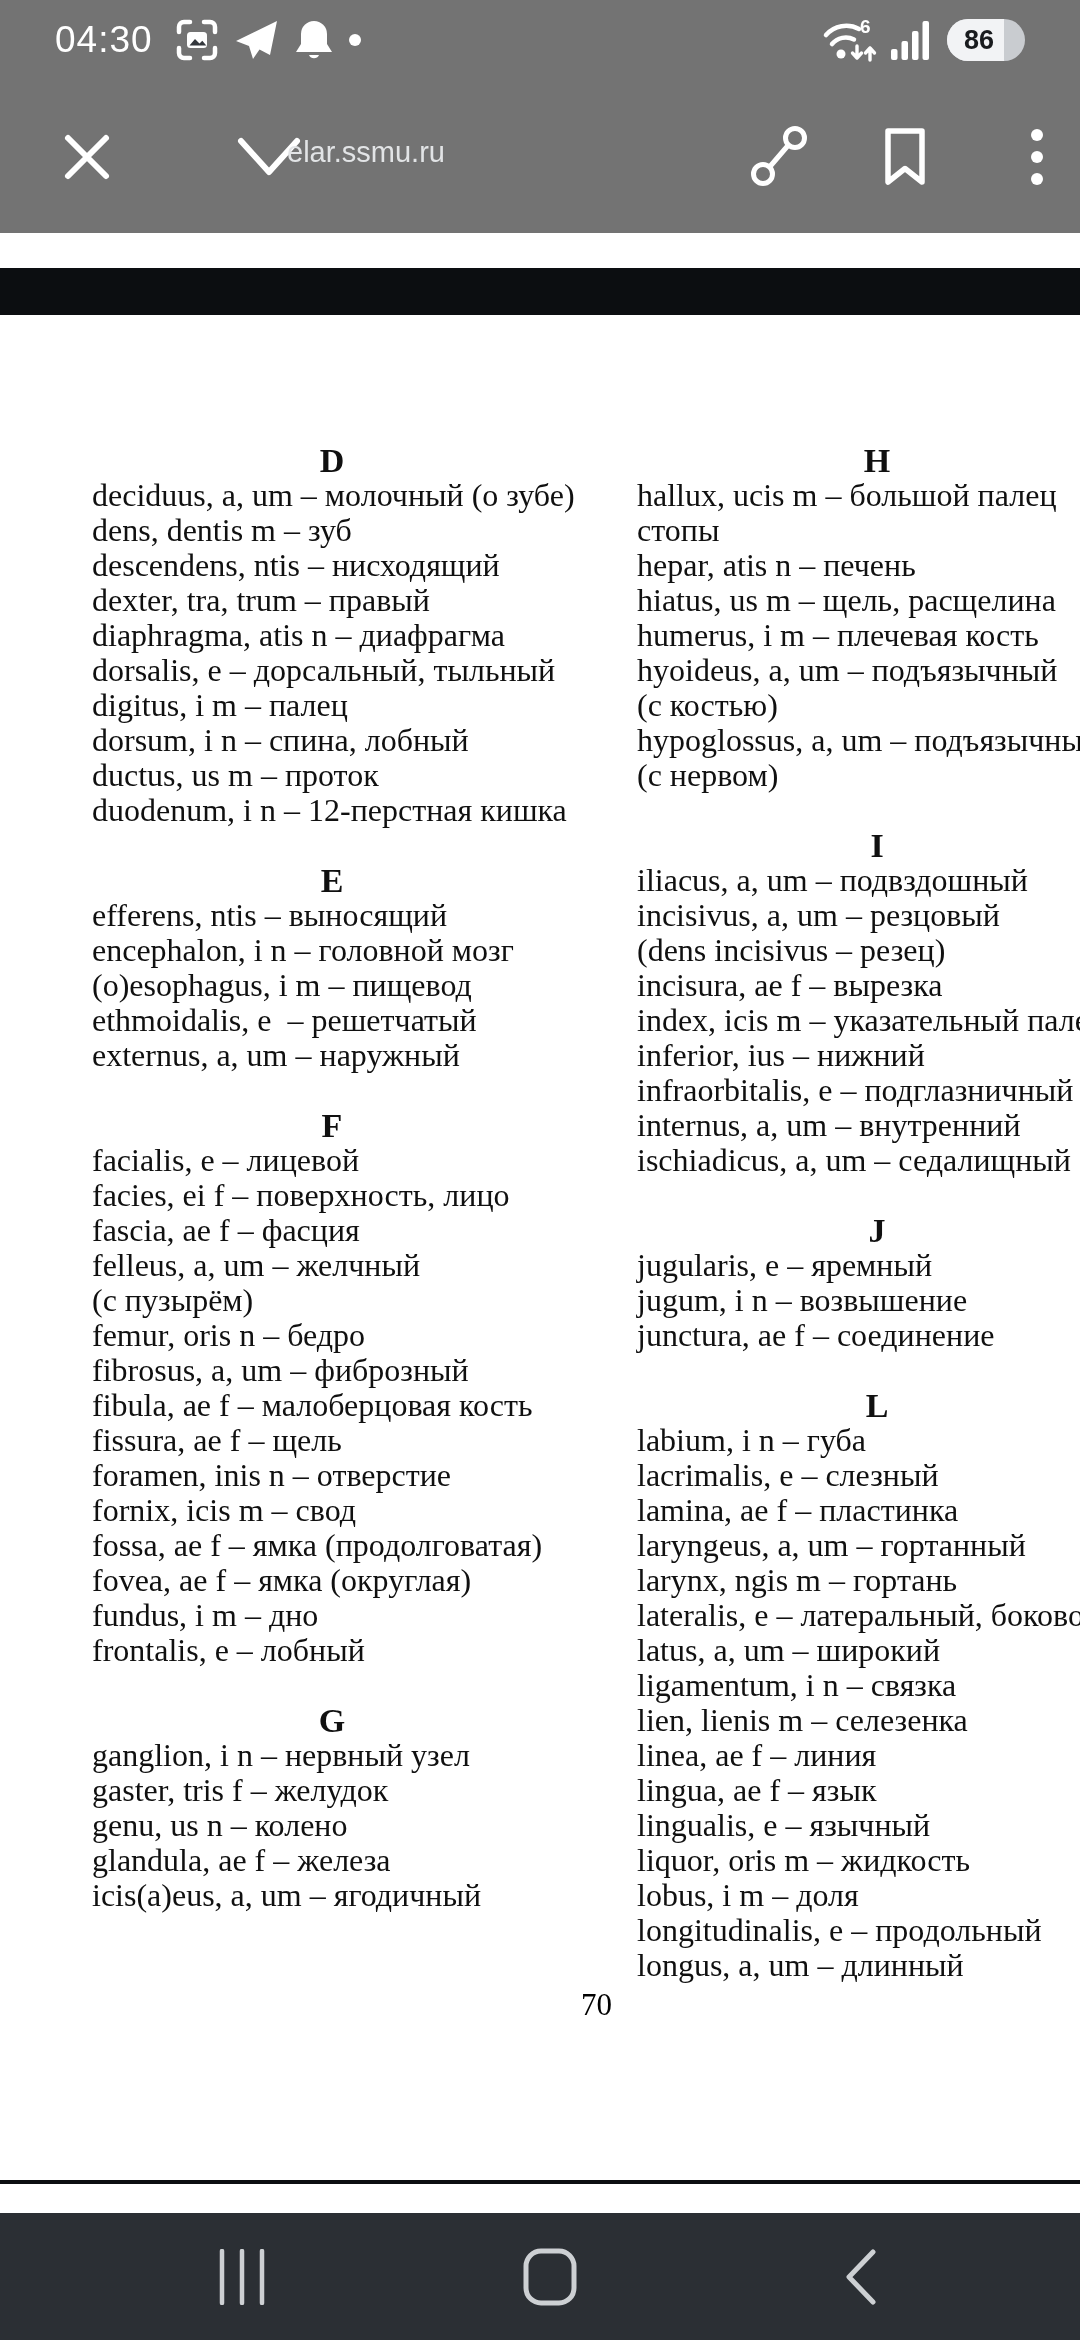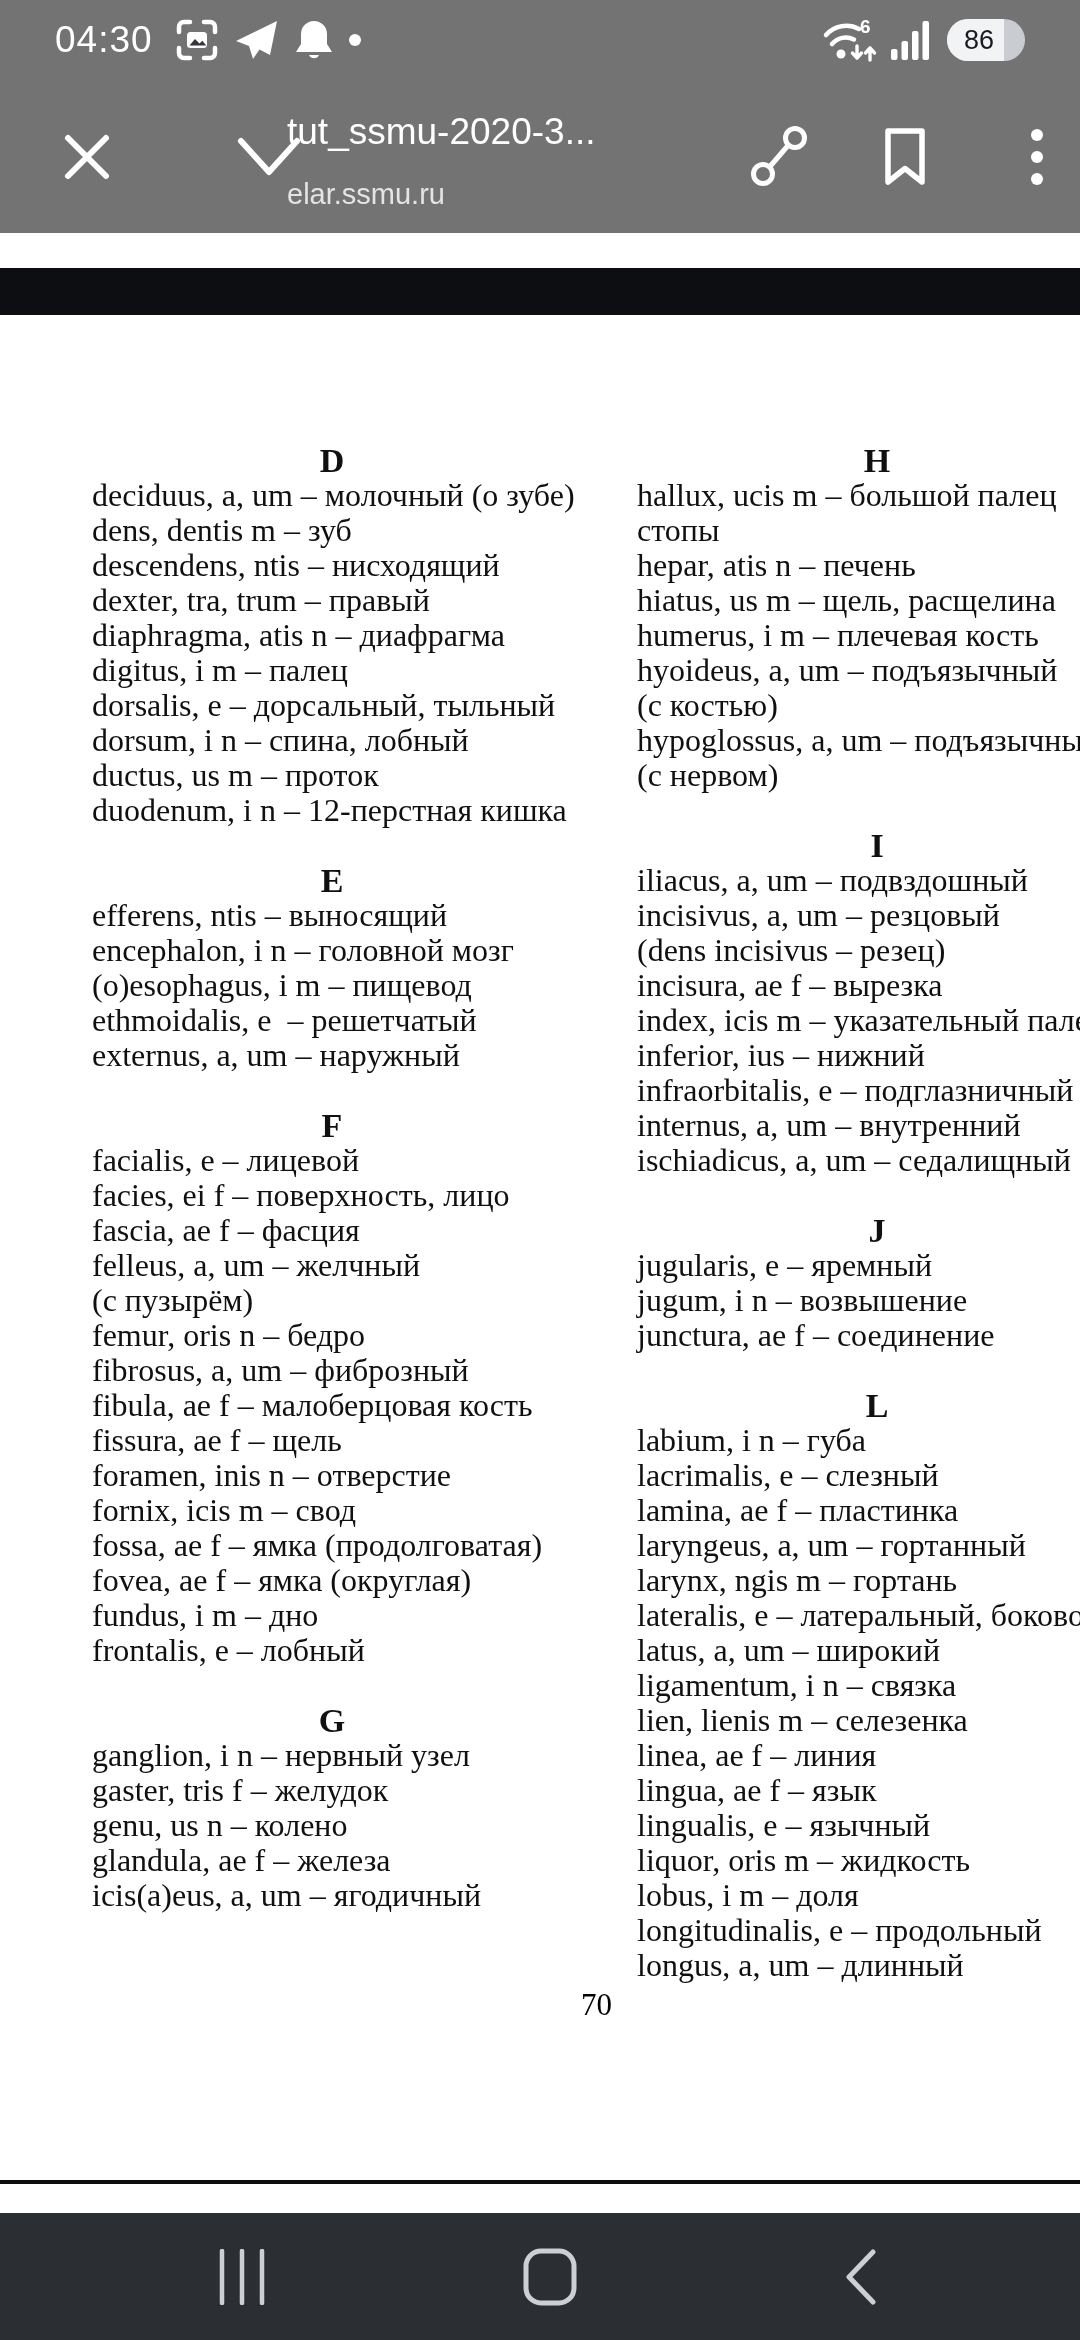--- a/index.html
+++ b/index.html
@@ -8,21 +8,21 @@
 
   
   .topbar{position:absolute;top:0;left:0;width:1080px;height:233px;background:#737373;}
   .status-row{position:absolute;top:14px;left:55px;right:55px;height:52px;display:flex;align-items:center;}
   .status-time{color:#ffffff;font-size:37px;font-weight:500;letter-spacing:1px;margin-right:22px;}
   .sicon{display:flex;align-items:center;margin-right:13px;}
   .status-right{position:absolute;right:0;top:0;height:52px;display:flex;align-items:center;}
   .status-right .sicon{margin-right:0;margin-left:14px;}
   .battery-pill{position:relative;width:78px;height:42px;}
   .battery-pill .num{position:absolute;left:8px;top:0;width:48px;height:42px;display:flex;align-items:center;justify-content:center;
-      color:#191b1e;font-size:27px;font-weight:400;}
+      color:#191b1e;font-size:27px;font-weight:700;}
 
   .app-row{position:absolute;top:95px;left:0;width:1080px;height:138px;}
   .iconbtn{position:absolute;background:none;border:none;padding:0;display:flex;align-items:center;justify-content:center;cursor:pointer;}
   .btn-close{left:55px;top:30px;width:64px;height:64px;}
   .btn-collapse{left:232px;top:34px;width:74px;height:56px;}
   .titles{position:absolute;left:287px;top:16px;width:420px;}
   .doc-title{color:#ffffff;font-size:37px;font-weight:400;white-space:nowrap;}
   .doc-subtitle{color:#e2e4e6;font-size:29px;font-weight:400;margin-top:25px;white-space:nowrap;}
   .btn-share{left:748px;top:28px;width:64px;height:68px;}
   .btn-bookmark{left:876px;top:28px;width:58px;height:68px;}
@@ -126,21 +126,20 @@
         </svg>
       </button>
 
       <button class="iconbtn btn-collapse">
         <svg width="72" height="46" viewBox="0 0 72 46">
           <path d="M8 7 L36 38 L64 7" stroke="#ffffff" stroke-width="6" fill="none" stroke-linecap="round" stroke-linejoin="round"></path>
         </svg>
       </button>
 
       <div class="titles">
-        <div class="doc-title">tut_ssmu-2020-3...</div>
         <div class="doc-subtitle">elar.ssmu.ru</div>
       </div>
 
       <button class="iconbtn btn-share">
         <svg width="62" height="64" viewBox="0 0 62 64">
           <circle cx="46" cy="13" r="9.5" stroke="#ffffff" stroke-width="5" fill="none"></circle>
           <circle cx="14" cy="49" r="9.5" stroke="#ffffff" stroke-width="5" fill="none"></circle>
           <path d="M21 41.5 L39 20.5" stroke="#ffffff" stroke-width="5" stroke-linecap="round"></path>
         </svg>
       </button>
@@ -167,22 +166,22 @@
   <div class="page">
     <div class="cols">
       <div class="col col-left">
           <section>
             <h3>D</h3>
             <div class="entry">deciduus, a, um – молочный (о зубе)</div>
             <div class="entry">dens, dentis m – зуб</div>
             <div class="entry">descendens, ntis – нисходящий</div>
             <div class="entry">dexter, tra, trum – правый</div>
             <div class="entry">diaphragma, atis n – диафрагма</div>
+            <div class="entry">dorsalis, e – дорсальный, тыльный</div>
             <div class="entry">digitus, i m – палец</div>
-            <div class="entry">dorsalis, e – дорсальный, тыльный</div>
             <div class="entry">dorsum, i n – спина, лобный</div>
             <div class="entry">ductus, us m – проток</div>
             <div class="entry">duodenum, i n – 12-перстная кишка</div>
           </section>
           <section>
             <h3>E</h3>
             <div class="entry">efferens, ntis – выносящий</div>
             <div class="entry">encephalon, i n – головной мозг</div>
             <div class="entry">(o)esophagus, i m – пищевод</div>
             <div class="entry">ethmoidalis, e  – решетчатый</div>

